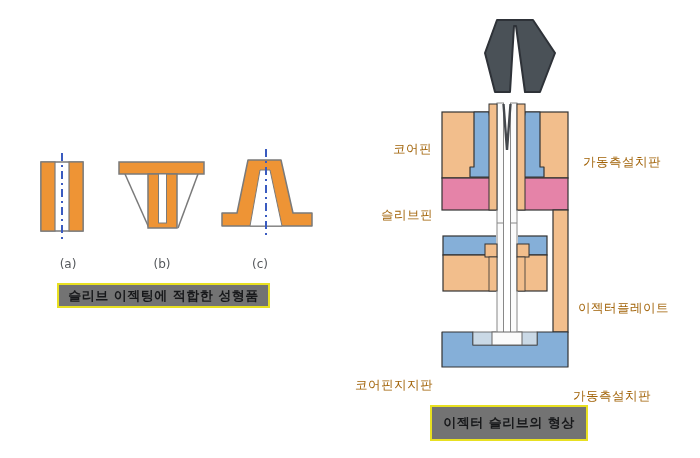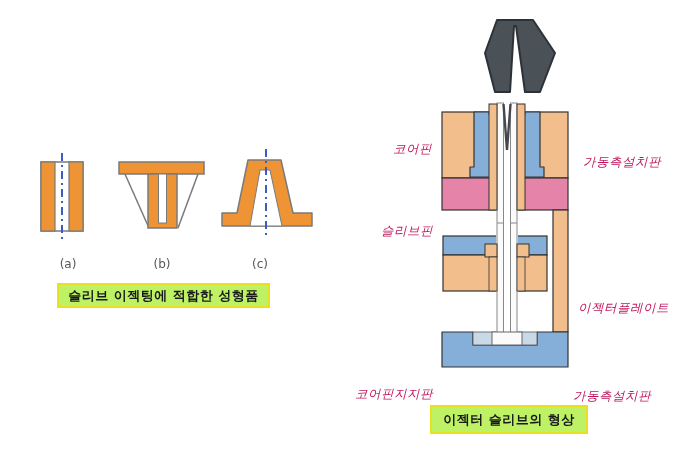--- a/index.html
+++ b/index.html
@@ -2,28 +2,28 @@
 <html><head>
 <meta charset="utf-8">
 <style>
   html,body{margin:0;padding:0;background:#fff;}
   .canvas{
     position:relative;width:700px;height:458px;background:#ffffff;overflow:hidden;
     font-family:"DejaVu Sans","Liberation Sans",sans-serif;
   }
   .fig-svg{position:absolute;left:0;top:0;}
   .lbl{
-    position:absolute;color:#be185d;font-size:12.5px;letter-spacing:0.5px;
-    white-space:nowrap;line-height:14px;font-style:italic;
+    position:absolute;color:#a16207;font-size:12.5px;letter-spacing:0.5px;
+    white-space:nowrap;line-height:14px;
   }
   .lbl-dark{
     position:absolute;color:#55585c;font-size:12px;white-space:nowrap;text-align:center;
   }
   .caption{
-    position:absolute;border:2px solid #e8e021;background:#bef264;
+    position:absolute;border:2px solid #e8e021;background:#737373;
     display:flex;align-items:center;justify-content:center;
     color:#17181a;font-weight:bold;font-size:13px;white-space:nowrap;
     box-sizing:border-box;letter-spacing:0.5px;
   }
 </style>
 </head>
 <body>
 
 <div class="canvas">
 
@@ -93,20 +93,20 @@
   </svg>
 
   <div class="lbl-dark" style="left:54px;top:257px;width:28px;">(a)</div>
   <div class="lbl-dark" style="left:148px;top:257px;width:28px;">(b)</div>
   <div class="lbl-dark" style="left:246px;top:257px;width:28px;">(c)</div>
 
   <div class="caption" style="left:57px;top:283px;width:213px;height:25px;">슬리브 이젝팅에 적합한 성형품</div>
 
   <div class="lbl" style="left:386px;top:142px;width:46px;text-align:right;">코어핀</div>
   <div class="lbl" style="left:583px;top:155px;">가동측설치판</div>
-  <div class="lbl" style="left:381px;top:224px;">슬리브핀</div>
+  <div class="lbl" style="left:381px;top:208px;">슬리브핀</div>
   <div class="lbl" style="left:578px;top:301px;text-align:center;">이젝터플레이트</div>
-  <div class="lbl" style="left:355px;top:378px;margin-top:9px;">코어핀지지판</div>
+  <div class="lbl" style="left:355px;top:378px;">코어핀지지판</div>
   <div class="lbl" style="left:573px;top:389px;">가동측설치판</div>
 
-  <div class="caption" style="left:430px;top:405px;width:158px;height:29px;">이젝터 슬리브의 형상</div>
+  <div class="caption" style="left:430px;top:405px;width:158px;height:36px;">이젝터 슬리브의 형상</div>
 
 </div>
 
 </body></html>

